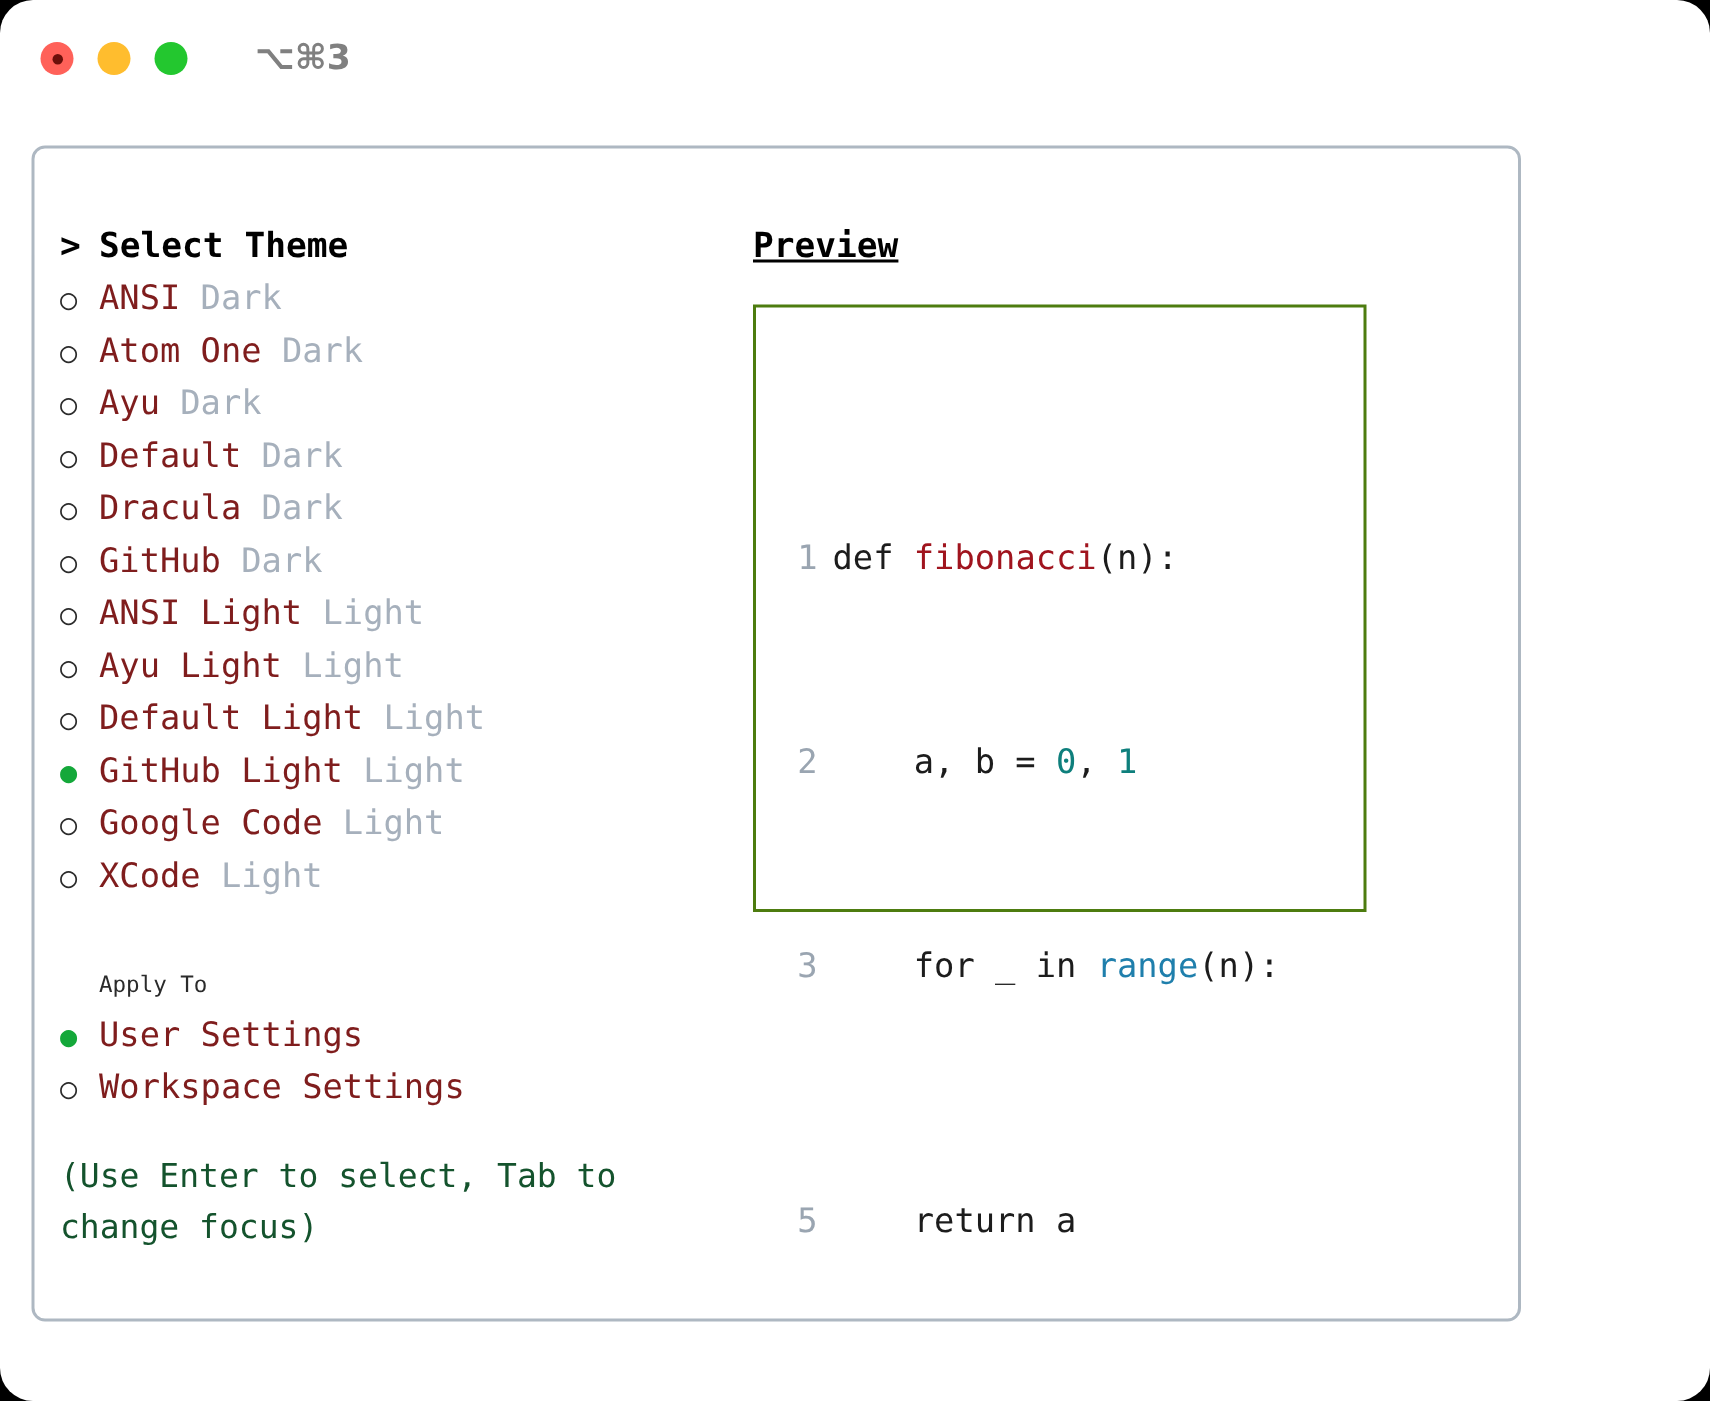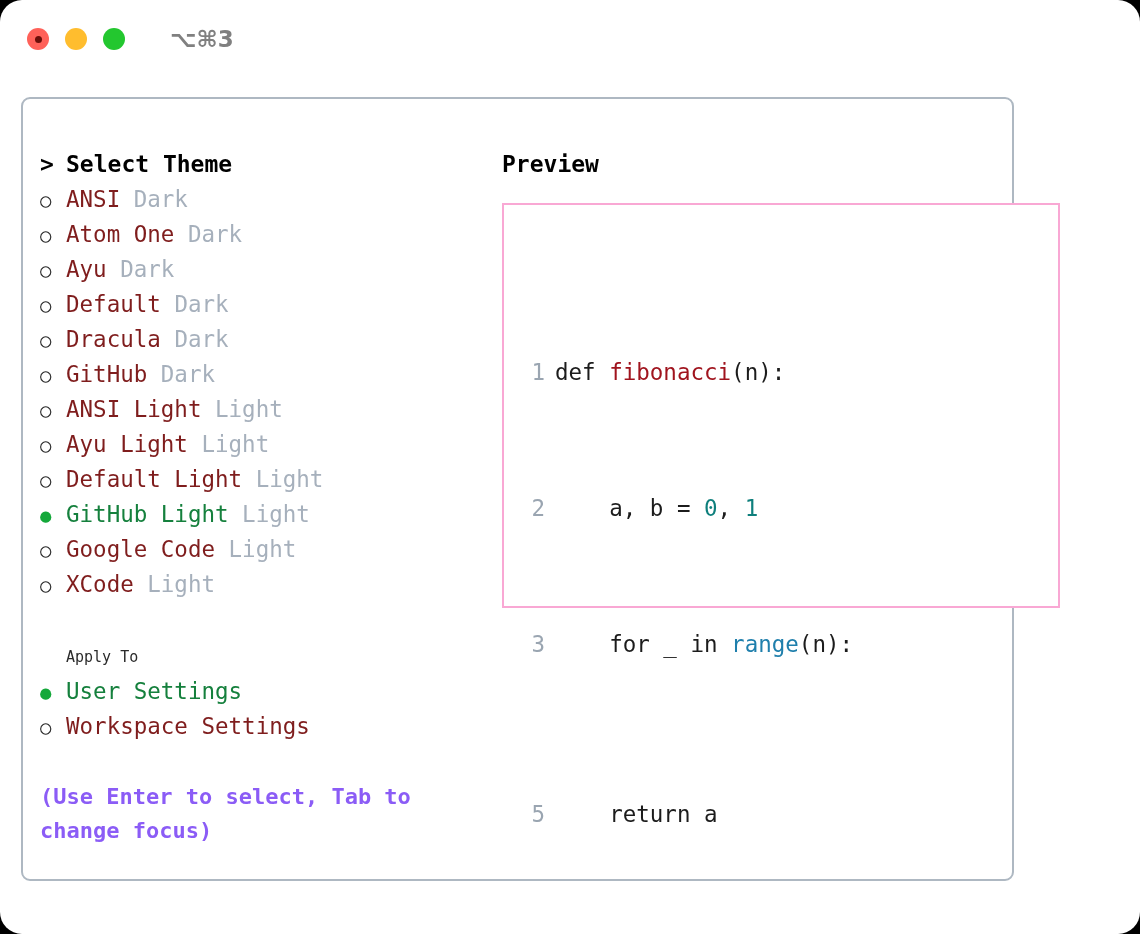--- a/index.html
+++ b/index.html
@@ -113,57 +113,57 @@
     color: #2b2b2b;
   }
   .marker.caret {
     font-size: 23px;
     font-weight: bold;
     color: #000000;
   }
   .marker.sel { color: #14a83a; }
   .marker.blank { color: transparent; }
   .label { color: #7f1d1d; }
-  .label.sel { color: #15803d; }
+  .label.sel { color: #7f1d1d; }
   .suffix { color: #a6b0bc; }
   .section-gap { height: 36px; }
   .apply-header {
     font-size: 15px;
     line-height: 34px;
     color: #2b2b2b;
     white-space: pre;
   }
   .hint {
-    margin-top: 36px;
+    margin-top: 25px;
     font-size: 22px;
     line-height: 34px;
-    color: #8b5cf6;
+    color: #14532d;
     width: 400px;
     white-space: normal;
-    font-weight: bold;
   }
   
   .right-col {
     position: absolute;
     left: 479px;
     top: 48px;
     width: 490px;
+    text-decoration: underline;
   }
   .preview-title {
     font-size: 23px;
     font-weight: bold;
     color: #000000;
     line-height: 34px;
     white-space: pre;
   }
   .preview-box {
     margin-top: 22px;
-    width: 558px;
+    width: 409px;
     height: 405px;
-    border: 2px solid #f9a8d4;
+    border: 2px solid #4d7c0f;
     box-sizing: border-box;
     background: #ffffff;
     position: relative;
   }
   .code {
     position: absolute;
     left: 19px;
     top: 48px;
     font-size: 22.5px;
     line-height: 34px;

